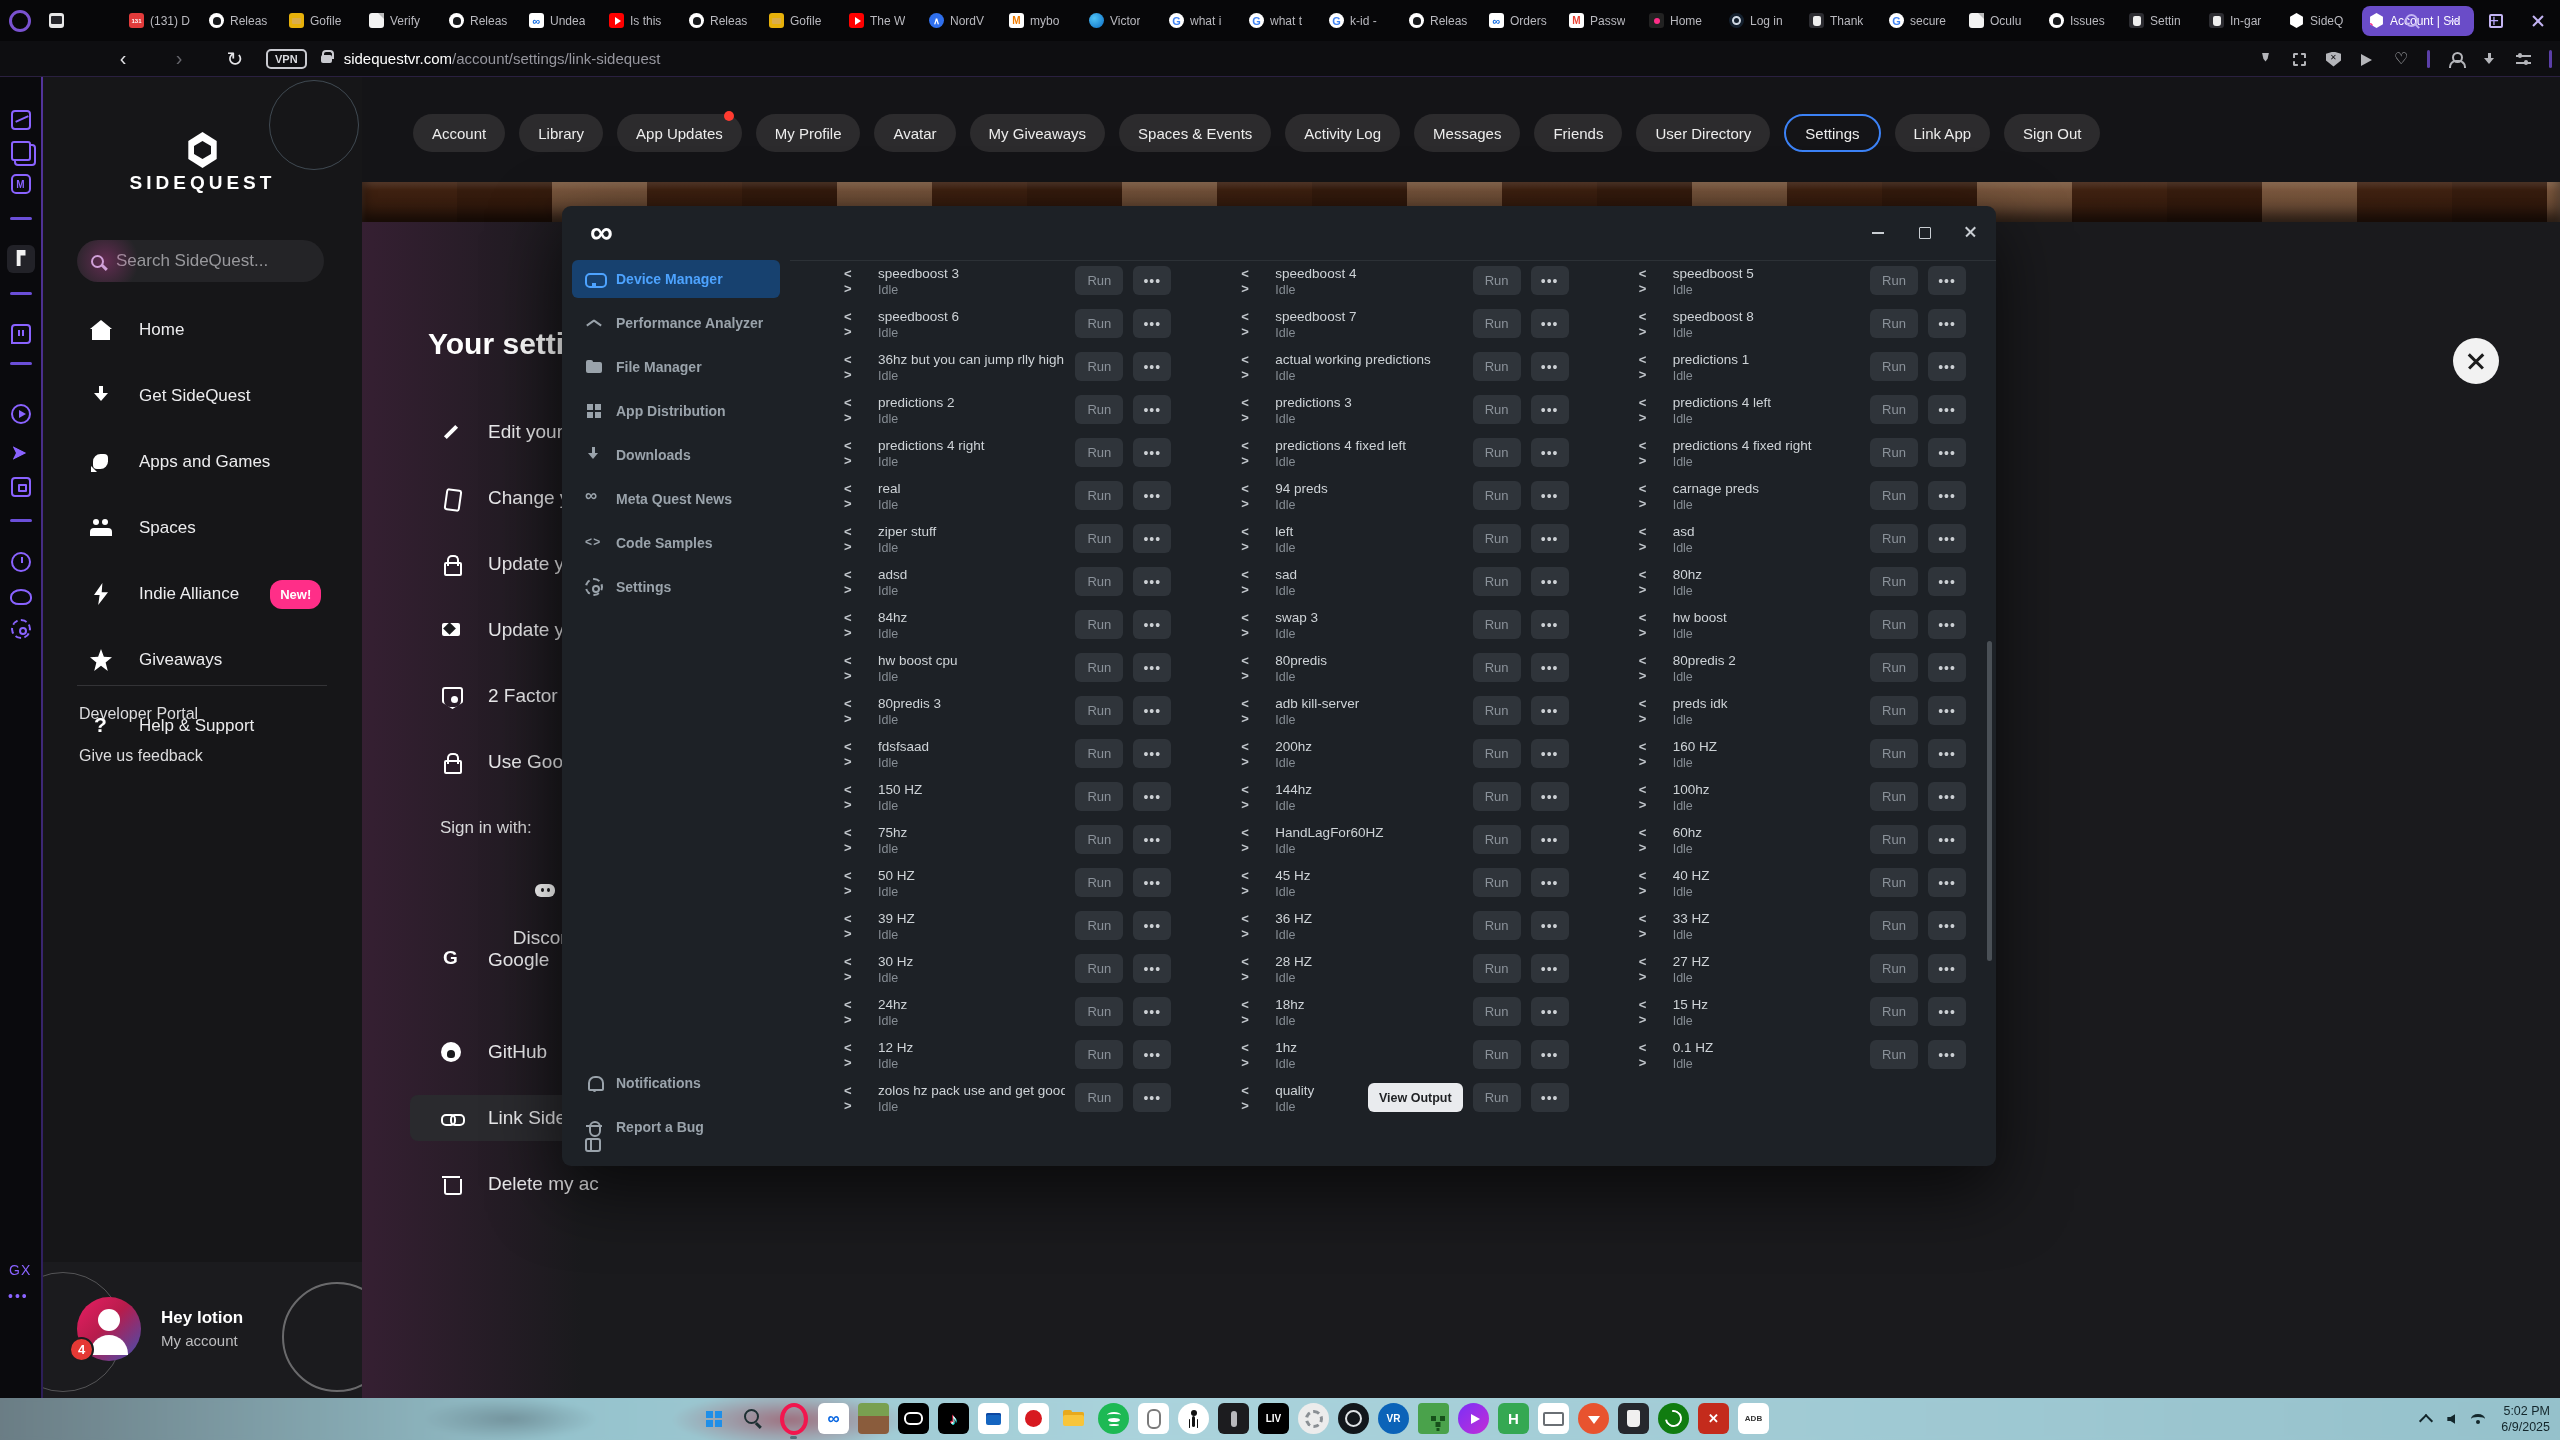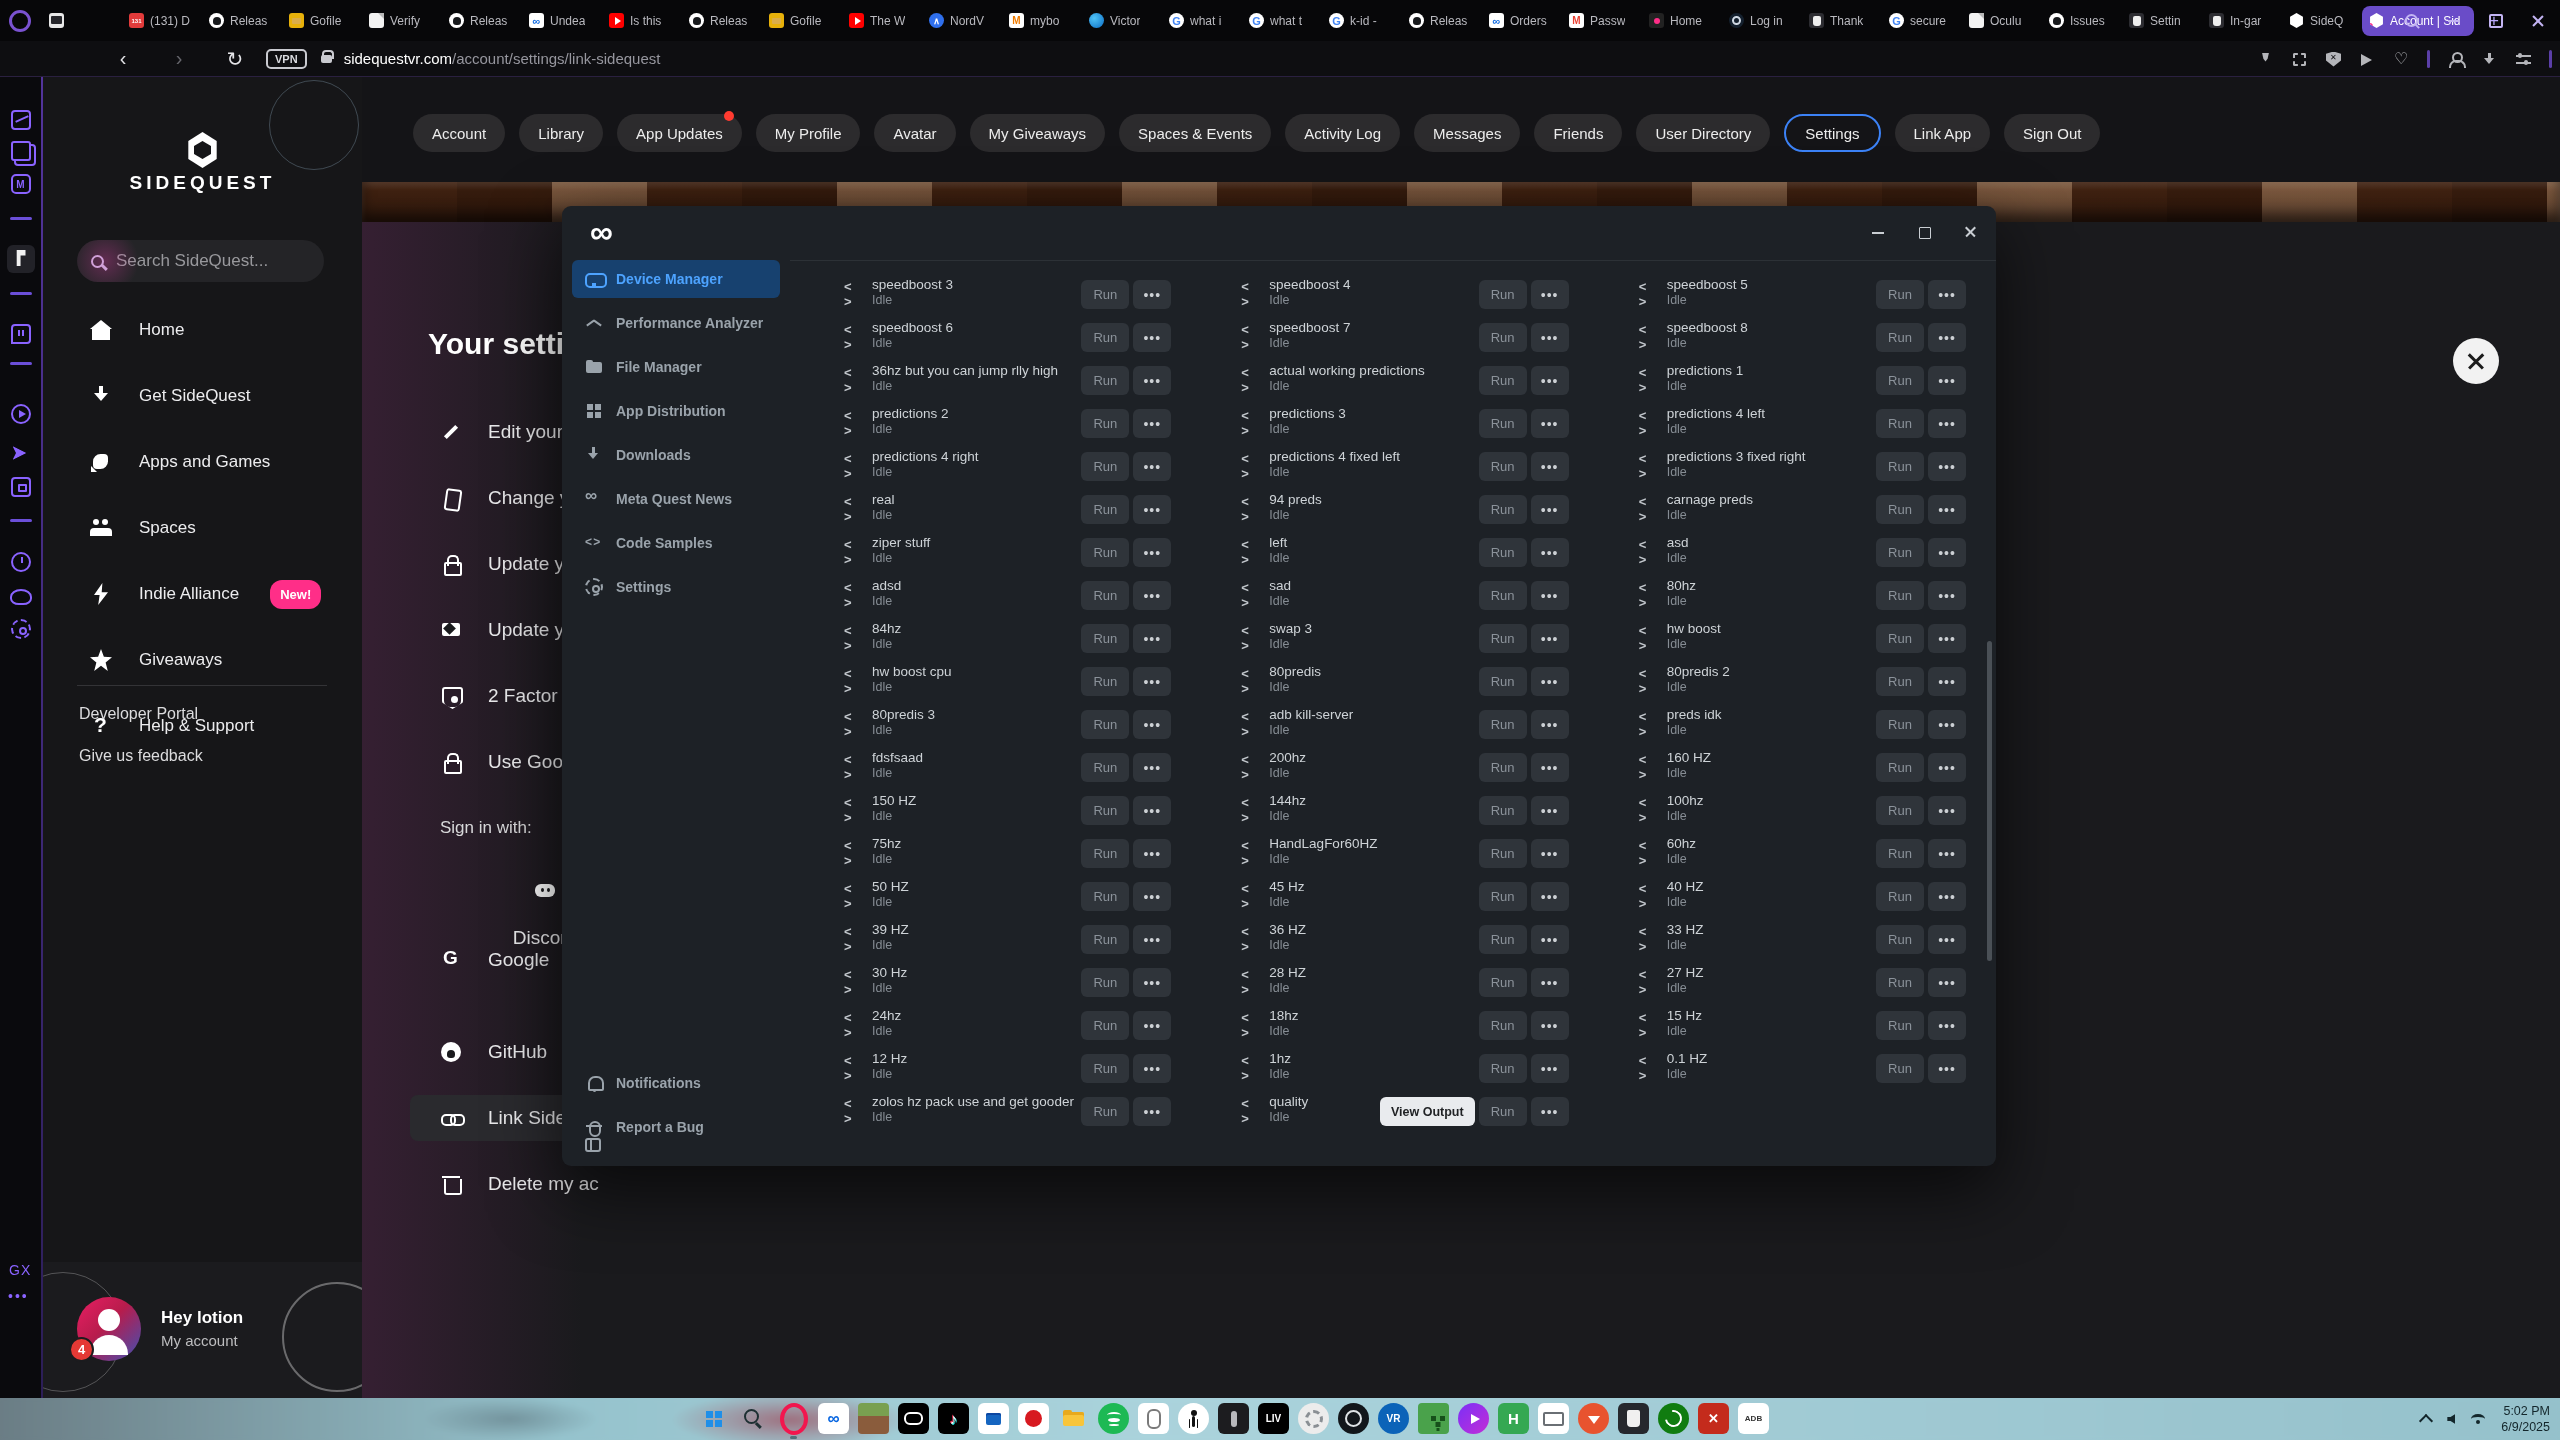--- a/index.html
+++ b/index.html
@@ -204,21 +204,21 @@
   .mi-gear{border:2px dashed;border-radius:50%}
   .mi-gear::after{content:"";position:absolute;left:5px;top:5px;width:4px;height:4px;border:2px solid;border-radius:50%}
   .mi-bell::before{content:"";position:absolute;left:3px;top:2px;width:12px;height:11px;border:2px solid;border-radius:7px 7px 2px 2px}
   .mi-bell::after{content:"";position:absolute;left:8px;bottom:0;width:3px;height:3px;background:currentColor;border-radius:50%}
   .mi-bug::before{content:"";position:absolute;left:4px;top:3px;width:8px;height:12px;border:2px solid;border-radius:6px}
   .mi-bug::after{content:"";position:absolute;left:1px;top:7px;width:16px;height:2px;background:currentColor}
   #mqdh-collapse{position:absolute;left:23px;bottom:14px;width:16px;height:14px;border:2px solid #9aa3ab;border-radius:3px}
   #mqdh-collapse::after{content:"";position:absolute;left:3px;top:0;width:2px;height:10px;background:#9aa3ab}
   #mqdh-content{position:absolute;left:228px;top:54px;right:0;bottom:0;border-top:1px solid #2c3136}
   #dev-grid{position:absolute;left:0;top:5px;right:14px;display:grid;grid-template-columns:1fr 1fr 1fr;grid-auto-rows:43px}
-  .dev-cell{display:flex;align-items:flex-end;padding:0 16px 0 54px;gap:4px;overflow:hidden}
+  .dev-cell{display:flex;align-items:flex-start;padding:0 16px 0 54px;gap:10px;overflow:hidden}
   .code-ic{color:#c2c7cc;font-size:13px;font-weight:bold;letter-spacing:2px;flex:none;width:24px}
   .code-ic::before{content:"< >"}
   .dev-txt{flex:1;overflow:hidden;line-height:1.25}
   .dev-name{color:#ced3d7;font-size:13.5px;white-space:nowrap;overflow:hidden}
   .dev-status{color:#868d94;font-size:12.5px}
   .btn-run{flex:none;width:48px;height:29px;border:none;border-radius:6px;background:#2f343a;color:#8b929a;font-size:13px;font-family:inherit}
   .btn-dots{flex:none;width:38px;height:29px;border:none;border-radius:6px;background:#2f343a;color:#ccd0d4;font-size:14px;letter-spacing:1px}
   .btn-viewout{flex:none;height:29px;border:none;border-radius:6px;background:#e9ebee;color:#1f2124;font-size:12.5px;font-weight:bold;padding:0 11px;font-family:inherit}
   #scroll-thumb{position:absolute;right:4px;top:380px;width:5px;height:320px;border-radius:3px;background:#4a5056}
 
@@ -905,21 +905,21 @@
             <div class="dev-status" data-name="script-status">Idle</div>
           </div>
 
           <button class="btn-run" data-name="run-button">Run</button>
           <button class="btn-dots" data-name="more-options-button">•••</button>
         </div>
 
         <div class="dev-cell" data-name="device-script-cell">
           <span class="code-ic" data-name="code-icon"></span>
           <div class="dev-txt">
-            <div class="dev-name" data-name="script-name">predictions 3 fixed right</div>
+            <div class="dev-name" data-name="script-name">predictions 4 fixed right</div>
             <div class="dev-status" data-name="script-status">Idle</div>
           </div>
 
           <button class="btn-run" data-name="run-button">Run</button>
           <button class="btn-dots" data-name="more-options-button">•••</button>
         </div>
 
         <div class="dev-cell" data-name="device-script-cell">
           <span class="code-ic" data-name="code-icon"></span>
           <div class="dev-txt">

